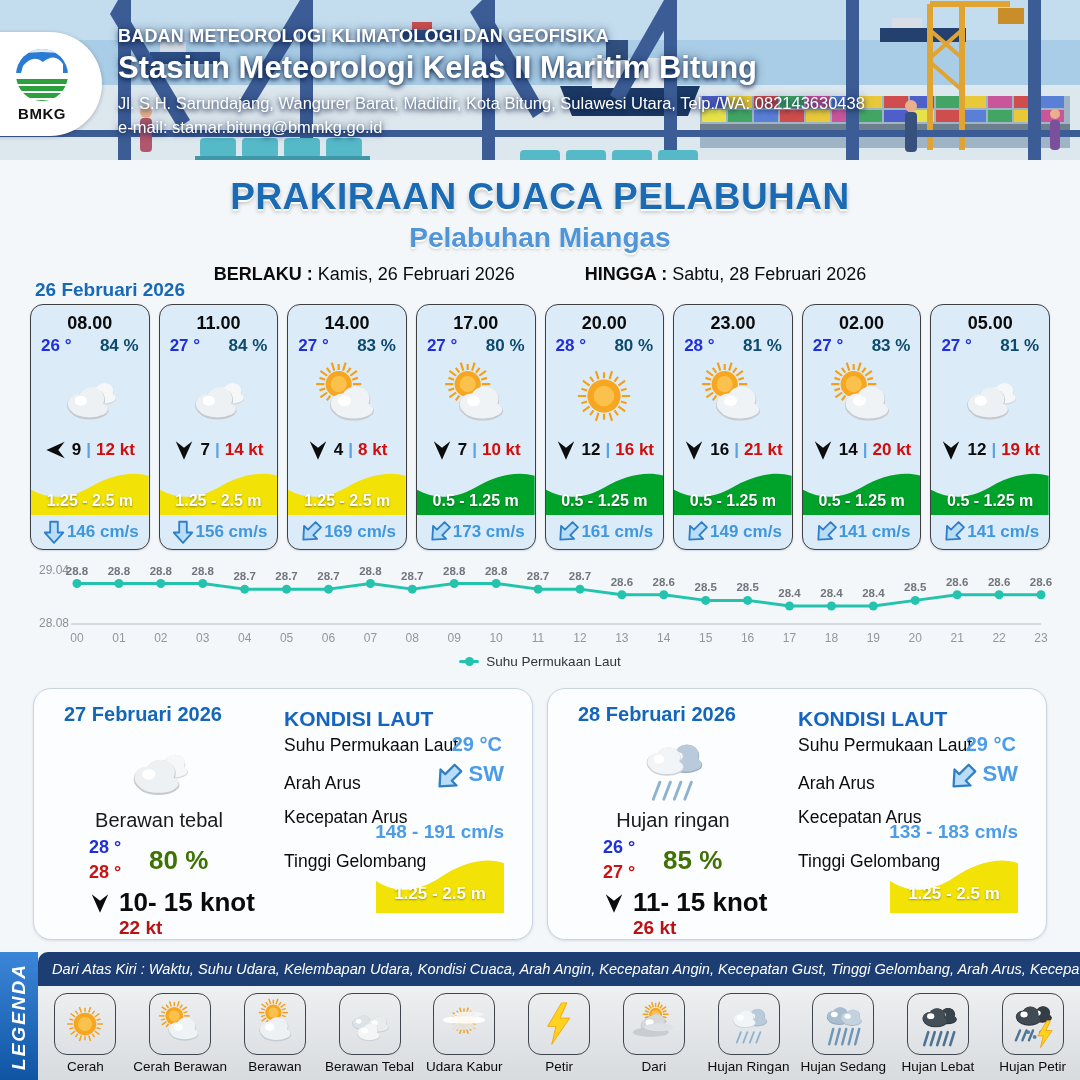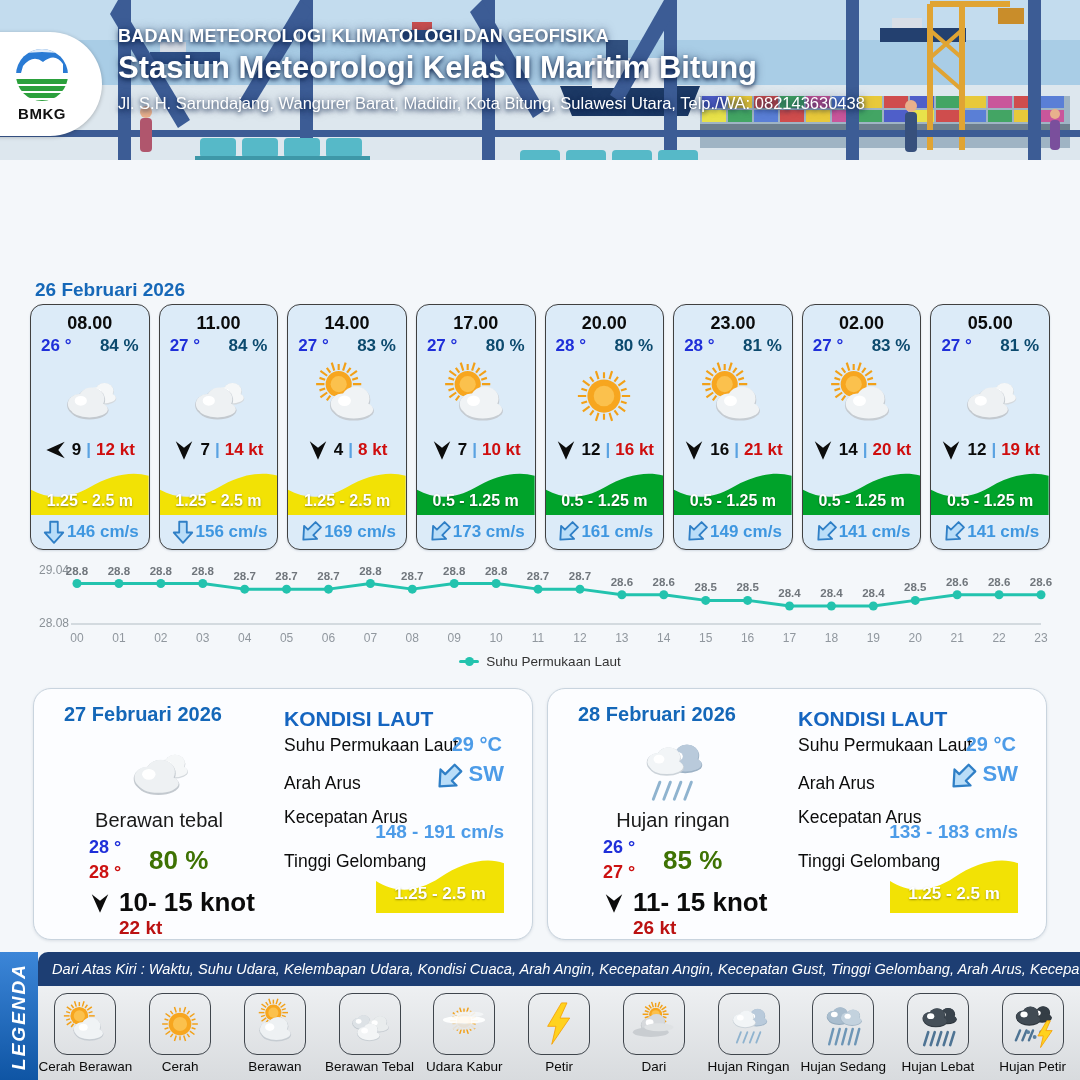--- a/index.html
+++ b/index.html
@@ -213,23 +213,35 @@
           <rect y="47" width="58" height="5" fill="#2ba03c"></rect>
             <rect y="54" width="58" height="4" fill="#2ba03c"></rect>
         </g>
       </svg>
       <div class="bmkg-label">BMKG</div>
     </div>
     <div class="header-text">
       <div class="h-agency">BADAN METEOROLOGI KLIMATOLOGI DAN GEOFISIKA</div>
       <div class="h-station">Stasiun Meteorologi Kelas II Maritim Bitung</div>
       <div class="h-addr">Jl. S.H. Sarundajang, Wangurer Barat, Madidir, Kota Bitung, Sulawesi Utara, Telp./WA: 082143630438</div>
+      <div class="h-mail">e-mail: stamar.bitung@bmmkg.go.id</div>
     </div>
   </div>
 
+  <div class="title-wrap">
+    <div class="main-title">PRAKIRAAN CUACA PELABUHAN</div>
+    <div class="sub-title">Pelabuhan Miangas</div>
+    <div class="validity">
+      <b>BERLAKU :</b>
+      <span>Kamis, 26 Februari 2026</span>
+      <span class="gap"></span>
+      <b>HINGGA :</b>
+      <span>Sabtu, 28 Februari 2026</span>
+    </div>
+  </div>
 
   <div class="date-label">26 Februari 2026</div>
   <div class="hourly-row" id="hourly-row">
       <div class="hcard">
     <div class="hc-time">08.00</div>
     <div class="hc-th">
       <span class="hc-temp">26 °</span>
       <span class="hc-hum">84 %</span>
     </div>
     <div class="hc-icon">
@@ -857,20 +869,49 @@
   <div class="legenda-strip">
     <span>LEGENDA</span>
   </div>
   <div class="legend-bar">
     <span>Dari Atas Kiri : Waktu, Suhu Udara, Kelembapan Udara, Kondisi Cuaca, Arah Angin, Kecepatan Angin, Kecepatan Gust, Tinggi Gelombang, Arah Arus, Kecepatan Arus</span>
   </div>
   <div class="legend-items" id="legend-items">
       <div class="li-item">
         <div class="li-box">
           <svg width="52" height="52" viewBox="0 0 64 64">
+            <line x1="47" y1="32" x2="54" y2="32" stroke="#f2a017" stroke-width="1.8"></line>
+            <line x1="46.265847744427305" y1="36.63525491562421" x2="51.02113032590307" y2="38.180339887498945" stroke="#f2a017" stroke-width="1.8"></line>
+            <line x1="44.135254915624216" y1="40.8167787843871" x2="49.798373876248846" y2="44.93127555043441" stroke="#f2a017" stroke-width="1.8"></line>
+            <line x1="40.8167787843871" y1="44.135254915624216" x2="43.75570504584947" y2="48.180339887498945" stroke="#f2a017" stroke-width="1.8"></line>
+            <line x1="36.63525491562421" y1="46.265847744427305" x2="38.798373876248846" y2="52.92324335849338" stroke="#f2a017" stroke-width="1.8"></line>
+            <line x1="32" y1="47" x2="32" y2="52" stroke="#f2a017" stroke-width="1.8"></line>
+            <line x1="27.36474508437579" y1="46.265847744427305" x2="25.201626123751158" y2="52.92324335849338" stroke="#f2a017" stroke-width="1.8"></line>
+            <line x1="23.183221215612903" y1="44.135254915624216" x2="20.24429495415054" y2="48.180339887498945" stroke="#f2a017" stroke-width="1.8"></line>
+            <line x1="19.86474508437579" y1="40.8167787843871" x2="14.201626123751158" y2="44.931275550434414" stroke="#f2a017" stroke-width="1.8"></line>
+            <line x1="17.734152255572695" y1="36.635254915624216" x2="12.97886967409693" y2="38.18033988749895" stroke="#f2a017" stroke-width="1.8"></line>
+            <line x1="17" y1="32" x2="10" y2="32" stroke="#f2a017" stroke-width="1.8"></line>
+            <line x1="17.734152255572695" y1="27.364745084375798" x2="12.978869674096924" y2="25.81966011250106" stroke="#f2a017" stroke-width="1.8"></line>
+            <line x1="19.864745084375787" y1="23.183221215612903" x2="14.201626123751154" y2="19.068724449565593" stroke="#f2a017" stroke-width="1.8"></line>
+            <line x1="23.183221215612903" y1="19.86474508437579" x2="20.244294954150533" y2="15.819660112501055" stroke="#f2a017" stroke-width="1.8"></line>
+            <line x1="27.364745084375787" y1="17.734152255572695" x2="25.201626123751154" y2="11.076756641506623" stroke="#f2a017" stroke-width="1.8"></line>
+            <line x1="31.999999999999996" y1="17" x2="31.999999999999996" y2="12" stroke="#f2a017" stroke-width="1.8"></line>
+            <line x1="36.63525491562421" y1="17.734152255572695" x2="38.79837387624884" y2="11.07675664150662" stroke="#f2a017" stroke-width="1.8"></line>
+            <line x1="40.8167787843871" y1="19.864745084375787" x2="43.75570504584946" y2="15.819660112501047" stroke="#f2a017" stroke-width="1.8"></line>
+            <line x1="44.13525491562421" y1="23.1832212156129" x2="49.798373876248846" y2="19.068724449565586" stroke="#f2a017" stroke-width="1.8"></line>
+            <line x1="46.265847744427305" y1="27.364745084375784" x2="51.02113032590307" y2="25.819660112501047" stroke="#f2a017" stroke-width="1.8"></line>
+            <circle cx="32" cy="32" r="14" fill="#f7a61f"></circle>
+            <circle cx="32" cy="32" r="8.68" fill="#fbc14d"></circle>
+          </svg>
+        </div>
+               <div class="li-label">Cerah</div>
+      </div>
+      <div class="li-item">
+        <div class="li-box">
+          <svg width="52" height="52" viewBox="0 0 64 64">
             <line x1="37" y1="22" x2="44" y2="22" stroke="#f2a017" stroke-width="1.8"></line>
             <line x1="36.412678195541844" y1="25.70820393249937" x2="41.16796077701761" y2="27.253288904374106" stroke="#f2a017" stroke-width="1.8"></line>
             <line x1="34.70820393249937" y1="29.053423027509677" x2="40.371322893124" y2="33.16791979355699" stroke="#f2a017" stroke-width="1.8"></line>
             <line x1="32.05342302750968" y1="31.70820393249937" x2="34.992349288972044" y2="35.7532889043741" stroke="#f2a017" stroke-width="1.8"></line>
             <line x1="28.70820393249937" y1="33.412678195541844" x2="30.871322893124002" y2="40.07007380960792" stroke="#f2a017" stroke-width="1.8"></line>
             <line x1="25" y1="34" x2="25" y2="39" stroke="#f2a017" stroke-width="1.8"></line>
             <line x1="21.29179606750063" y1="33.412678195541844" x2="19.128677106876" y2="40.07007380960792" stroke="#f2a017" stroke-width="1.8"></line>
             <line x1="17.946576972490323" y1="31.70820393249937" x2="15.007650711027958" y2="35.7532889043741" stroke="#f2a017" stroke-width="1.8"></line>
             <line x1="15.291796067500632" y1="29.05342302750968" x2="9.628677106876001" y2="33.16791979355699" stroke="#f2a017" stroke-width="1.8"></line>
             <line x1="13.587321804458158" y1="25.70820393249937" x2="8.832039222982392" y2="27.25328890437411" stroke="#f2a017" stroke-width="1.8"></line>
@@ -889,49 +930,20 @@
             <ellipse cx="28.52" cy="39.7" rx="10.88" ry="9.520000000000001" fill="#c6ccd2"></ellipse>
             <ellipse cx="39.4" cy="35.28" rx="12.24" ry="10.88" fill="#c6ccd2"></ellipse>
             <ellipse cx="37.7" cy="44.46" rx="17" ry="8.16" fill="#c6ccd2"></ellipse>
             <ellipse cx="28.52" cy="38.68" rx="10.2" ry="8.84" fill="#f0f3f5"></ellipse>
             <ellipse cx="39.4" cy="34.26" rx="11.56" ry="10.2" fill="#f0f3f5"></ellipse>
             <ellipse cx="37.7" cy="43.44" rx="16.32" ry="7.48" fill="#f0f3f5"></ellipse>
             <ellipse cx="29.88" cy="35.96" rx="5.44" ry="4.42" fill="#ffffff"></ellipse>
           </svg>
         </div>
                <div class="li-label">Cerah Berawan</div>
-      </div>
-      <div class="li-item">
-        <div class="li-box">
-          <svg width="52" height="52" viewBox="0 0 64 64">
-            <line x1="47" y1="32" x2="54" y2="32" stroke="#f2a017" stroke-width="1.8"></line>
-            <line x1="46.265847744427305" y1="36.63525491562421" x2="51.02113032590307" y2="38.180339887498945" stroke="#f2a017" stroke-width="1.8"></line>
-            <line x1="44.135254915624216" y1="40.8167787843871" x2="49.798373876248846" y2="44.93127555043441" stroke="#f2a017" stroke-width="1.8"></line>
-            <line x1="40.8167787843871" y1="44.135254915624216" x2="43.75570504584947" y2="48.180339887498945" stroke="#f2a017" stroke-width="1.8"></line>
-            <line x1="36.63525491562421" y1="46.265847744427305" x2="38.798373876248846" y2="52.92324335849338" stroke="#f2a017" stroke-width="1.8"></line>
-            <line x1="32" y1="47" x2="32" y2="52" stroke="#f2a017" stroke-width="1.8"></line>
-            <line x1="27.36474508437579" y1="46.265847744427305" x2="25.201626123751158" y2="52.92324335849338" stroke="#f2a017" stroke-width="1.8"></line>
-            <line x1="23.183221215612903" y1="44.135254915624216" x2="20.24429495415054" y2="48.180339887498945" stroke="#f2a017" stroke-width="1.8"></line>
-            <line x1="19.86474508437579" y1="40.8167787843871" x2="14.201626123751158" y2="44.931275550434414" stroke="#f2a017" stroke-width="1.8"></line>
-            <line x1="17.734152255572695" y1="36.635254915624216" x2="12.97886967409693" y2="38.18033988749895" stroke="#f2a017" stroke-width="1.8"></line>
-            <line x1="17" y1="32" x2="10" y2="32" stroke="#f2a017" stroke-width="1.8"></line>
-            <line x1="17.734152255572695" y1="27.364745084375798" x2="12.978869674096924" y2="25.81966011250106" stroke="#f2a017" stroke-width="1.8"></line>
-            <line x1="19.864745084375787" y1="23.183221215612903" x2="14.201626123751154" y2="19.068724449565593" stroke="#f2a017" stroke-width="1.8"></line>
-            <line x1="23.183221215612903" y1="19.86474508437579" x2="20.244294954150533" y2="15.819660112501055" stroke="#f2a017" stroke-width="1.8"></line>
-            <line x1="27.364745084375787" y1="17.734152255572695" x2="25.201626123751154" y2="11.076756641506623" stroke="#f2a017" stroke-width="1.8"></line>
-            <line x1="31.999999999999996" y1="17" x2="31.999999999999996" y2="12" stroke="#f2a017" stroke-width="1.8"></line>
-            <line x1="36.63525491562421" y1="17.734152255572695" x2="38.79837387624884" y2="11.07675664150662" stroke="#f2a017" stroke-width="1.8"></line>
-            <line x1="40.8167787843871" y1="19.864745084375787" x2="43.75570504584946" y2="15.819660112501047" stroke="#f2a017" stroke-width="1.8"></line>
-            <line x1="44.13525491562421" y1="23.1832212156129" x2="49.798373876248846" y2="19.068724449565586" stroke="#f2a017" stroke-width="1.8"></line>
-            <line x1="46.265847744427305" y1="27.364745084375784" x2="51.02113032590307" y2="25.819660112501047" stroke="#f2a017" stroke-width="1.8"></line>
-            <circle cx="32" cy="32" r="14" fill="#f7a61f"></circle>
-            <circle cx="32" cy="32" r="8.68" fill="#fbc14d"></circle>
-          </svg>
-        </div>
-               <div class="li-label">Cerah</div>
       </div>
       <div class="li-item">
         <div class="li-box">
           <svg width="52" height="52" viewBox="0 0 64 64">
             <line x1="41" y1="18" x2="48" y2="18" stroke="#f2a017" stroke-width="1.8"></line>
             <line x1="40.46162167924669" y1="21.399186938124423" x2="45.21690426072246" y2="22.94427190999916" stroke="#f2a017" stroke-width="1.8"></line>
             <line x1="38.89918693812442" y1="24.465637775217203" x2="44.56230589874905" y2="28.580134541264517" stroke="#f2a017" stroke-width="1.8"></line>
             <line x1="36.4656377752172" y1="26.899186938124423" x2="39.404564036679574" y2="30.94427190999916" stroke="#f2a017" stroke-width="1.8"></line>
             <line x1="33.39918693812442" y1="28.46162167924669" x2="35.56230589874905" y2="35.119017293312766" stroke="#f2a017" stroke-width="1.8"></line>
             <line x1="30" y1="29" x2="30" y2="34" stroke="#f2a017" stroke-width="1.8"></line>

